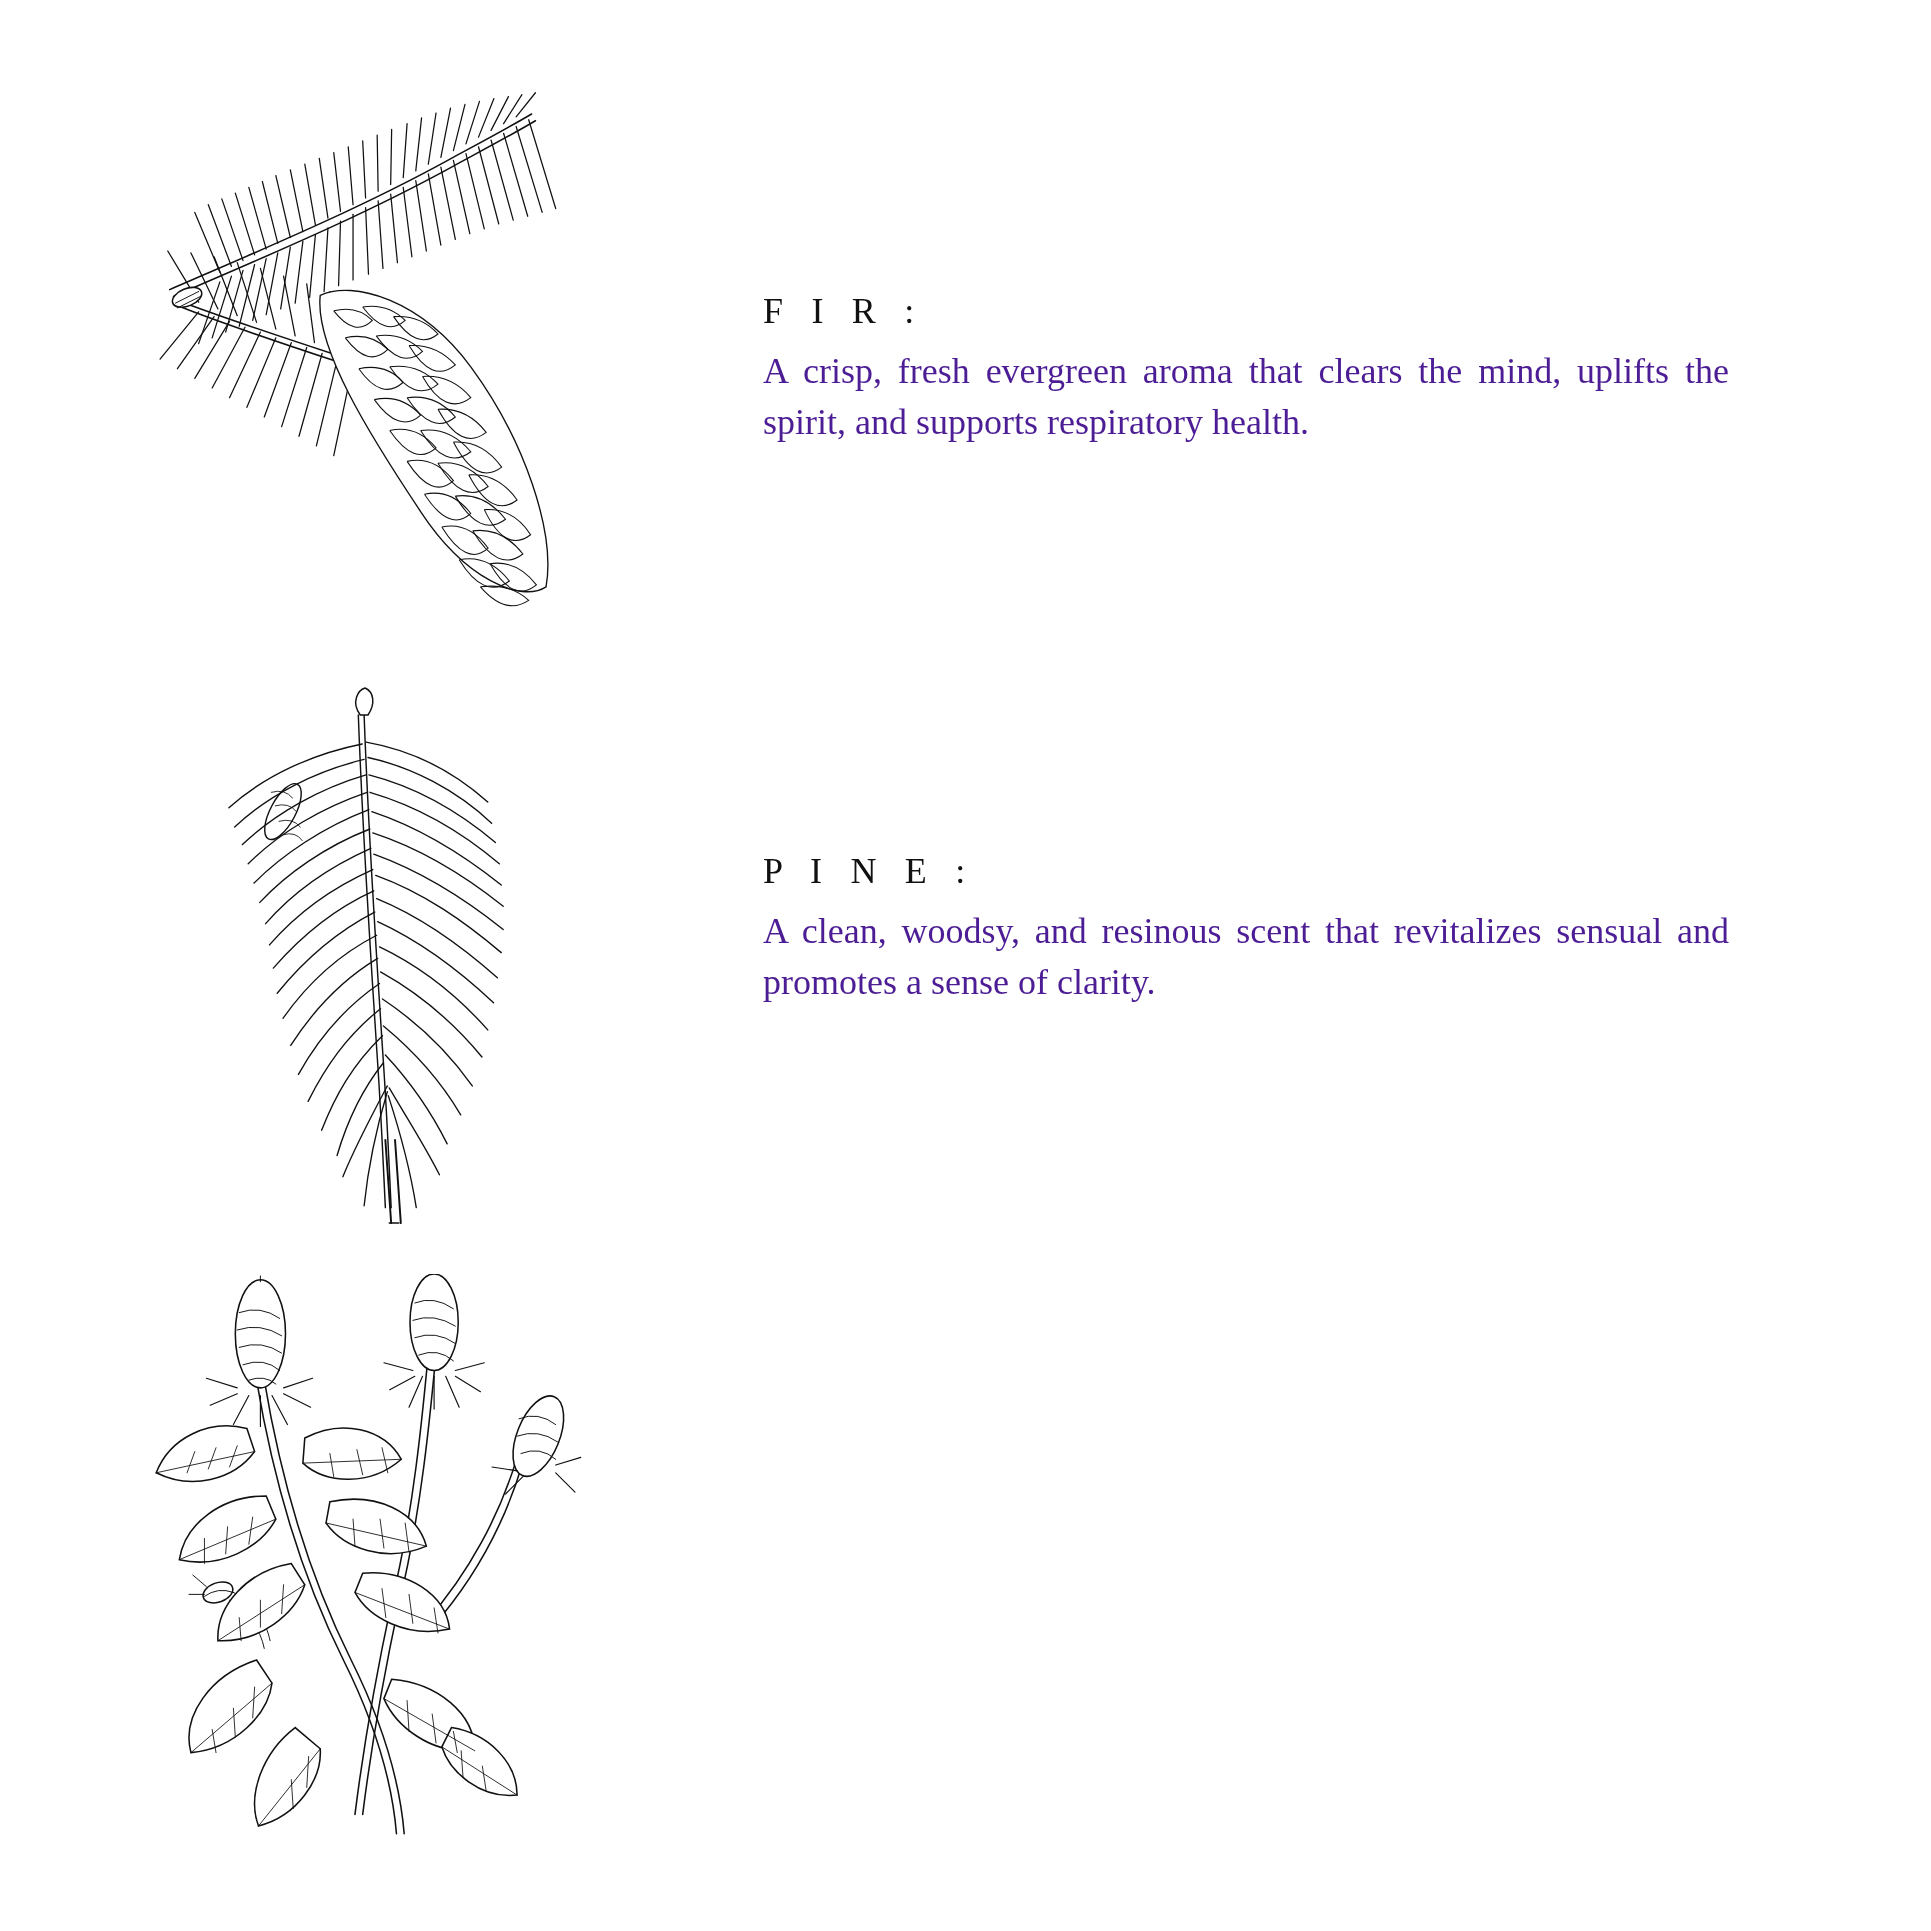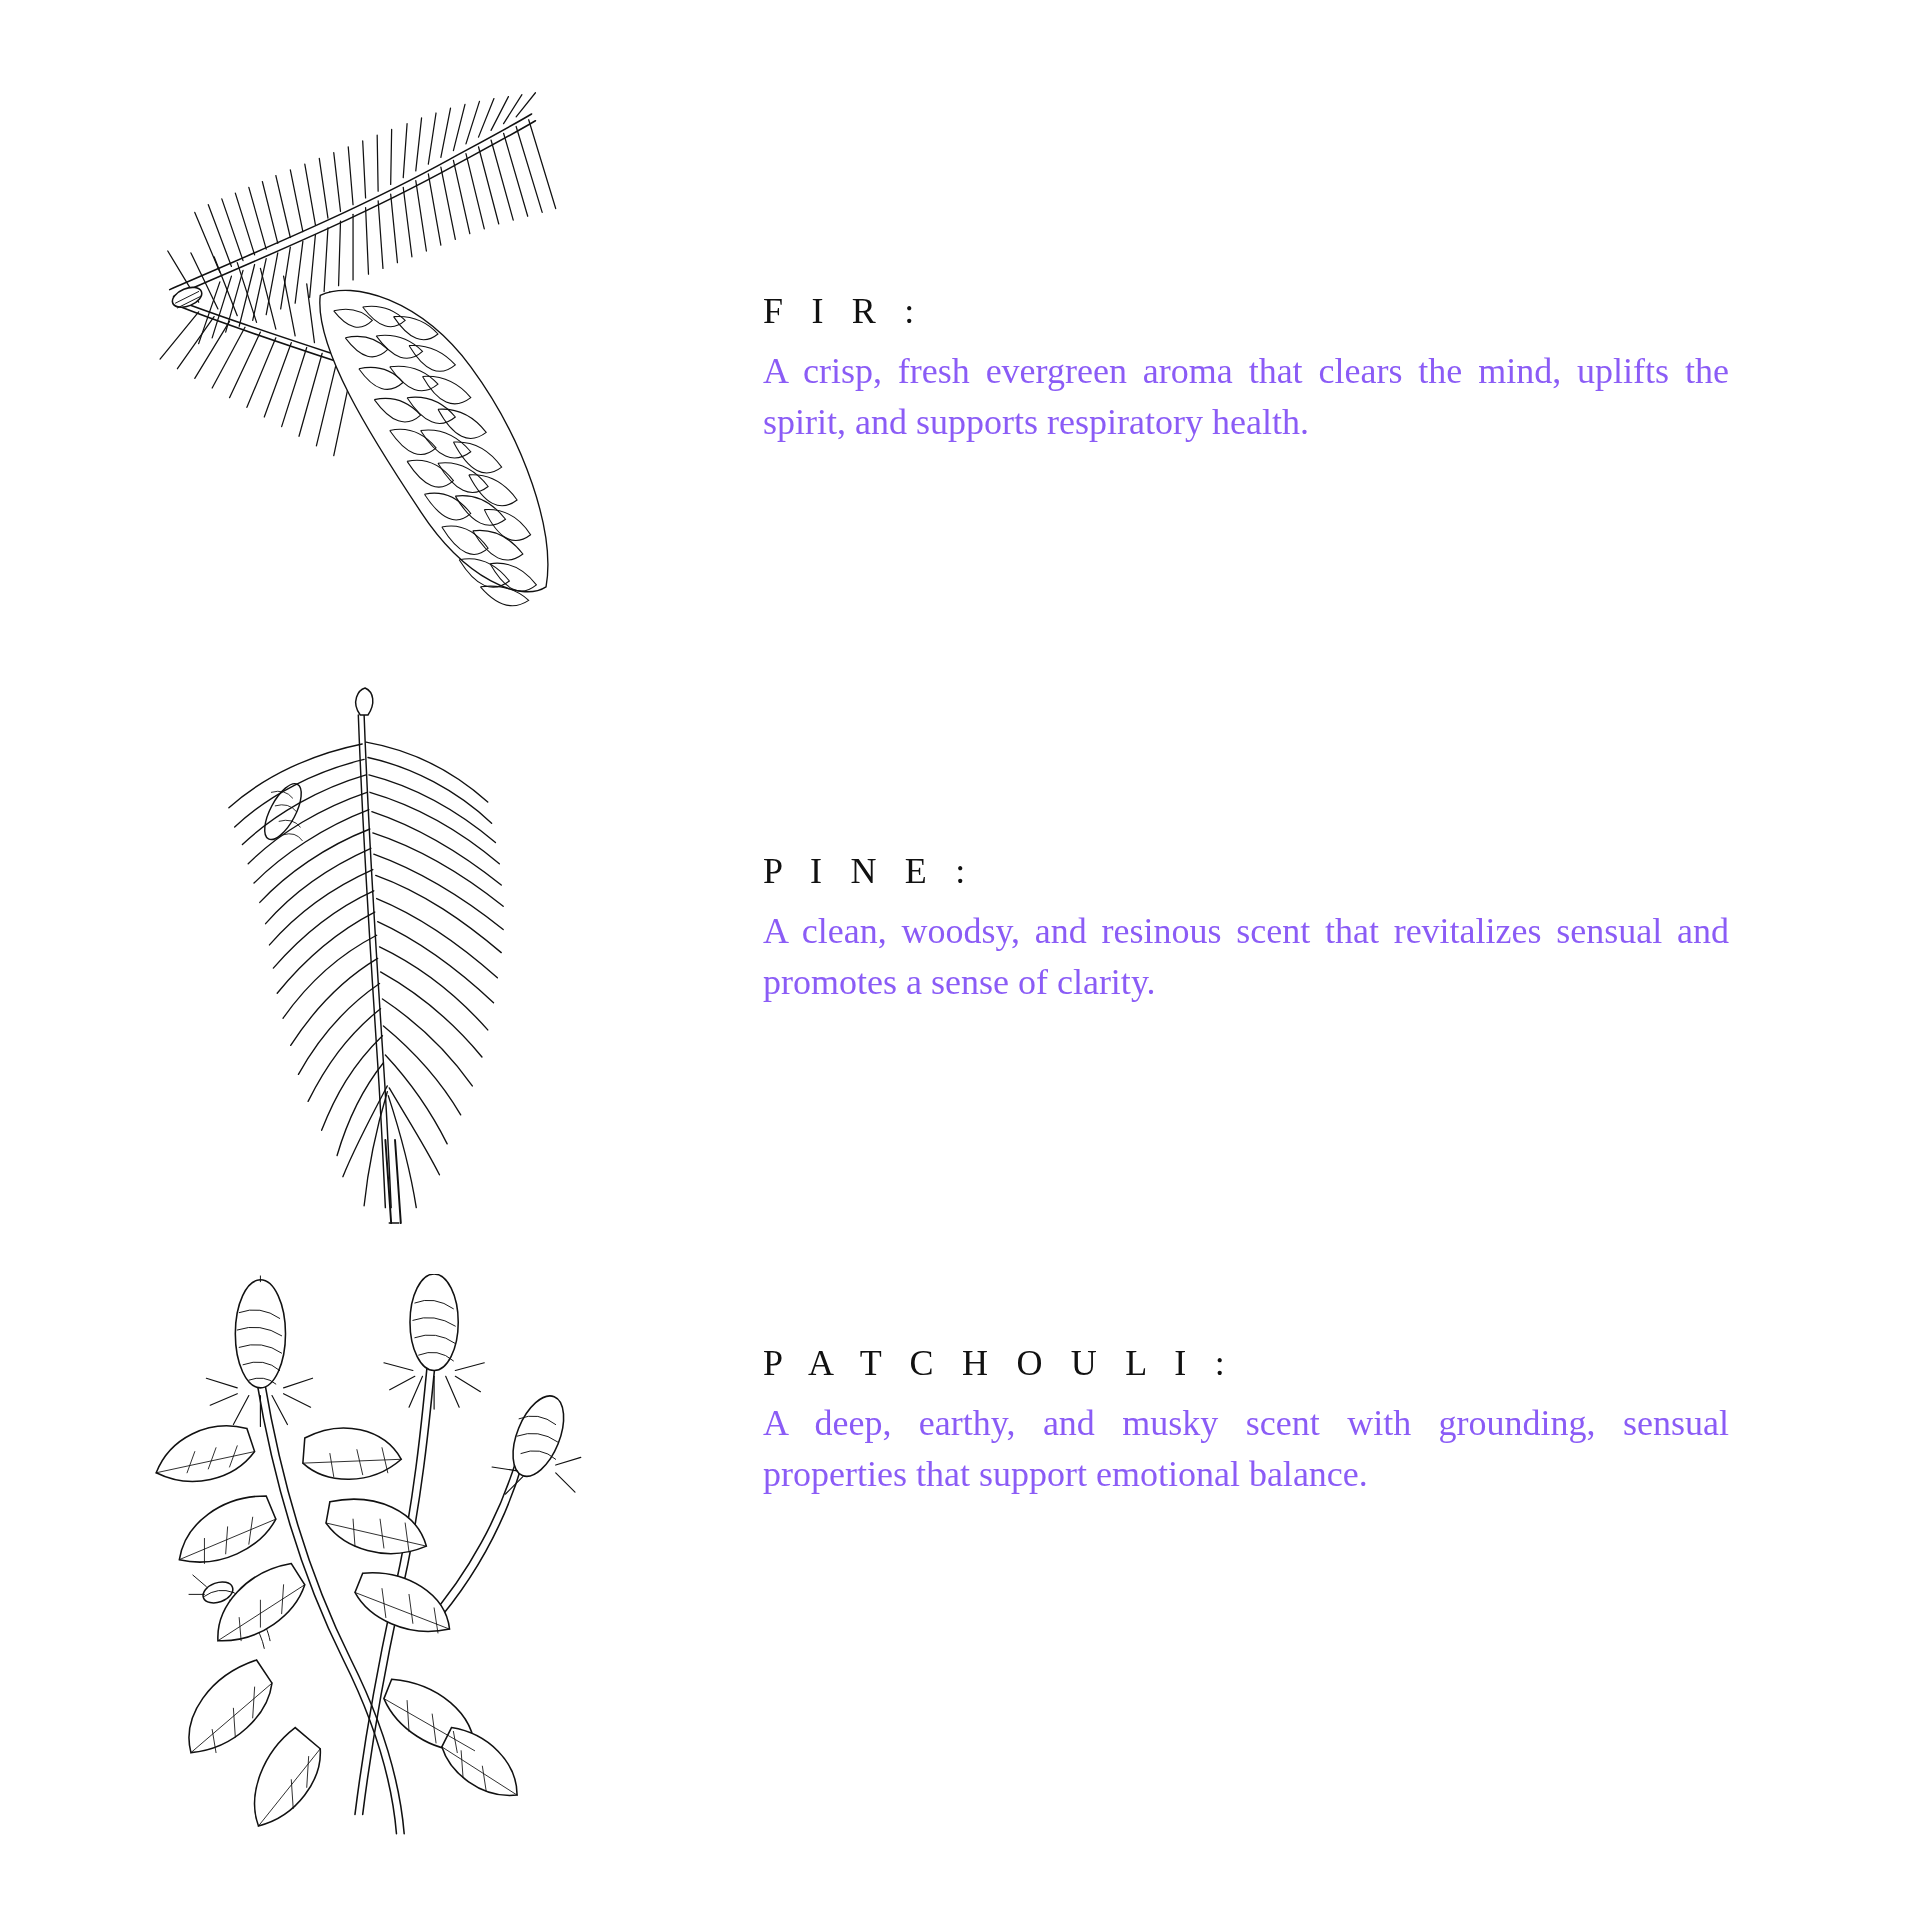--- a/index.html
+++ b/index.html
@@ -45,21 +45,21 @@
     letter-spacing: 9.7px;
     font-weight: 400;
     color: #111111;
     margin: 0 0 13.5px 0;
     white-space: nowrap;
   }
   .scent-desc {
     font-family: "Liberation Serif", serif;
     font-size: 36px;
     line-height: 1.42;
-    color: #8b5cf6;
+    color: #4c1d95;
     margin: 0;
     text-align: justify;
     max-width: 966px;
   }
   .botanical {
     display: block;
   }
 
   
   #entry-fir   { top: 58px; }
@@ -411,20 +411,16 @@
             <path d="M226 492 L162 572"></path>
               <path d="M214 500 L212 532"></path>
               <path d="M196 524 L198 554"></path>
             <path d="M352 490 L430 540"></path>
               <path d="M372 494 L374 522"></path>
               <path d="M394 510 L398 536"></path>
           </g>
         </g>
       </svg>
     </div>
-    <div class="text-col">
-      <h2 class="scent-title">P A T C H O U L I :</h2>
-      <p class="scent-desc">A deep, earthy, and musky scent with grounding, sensual properties that support emotional balance.</p>
-    </div>
   </div>
 
 </div>
 
 
 </body></html>

